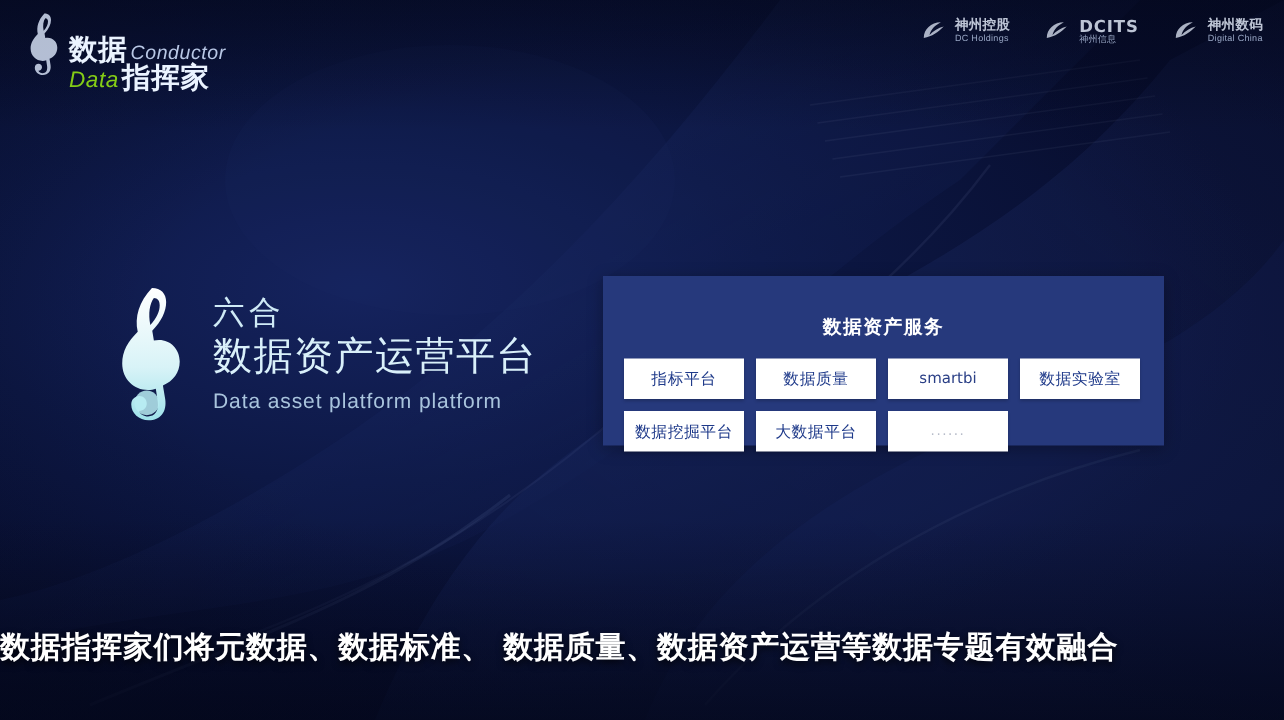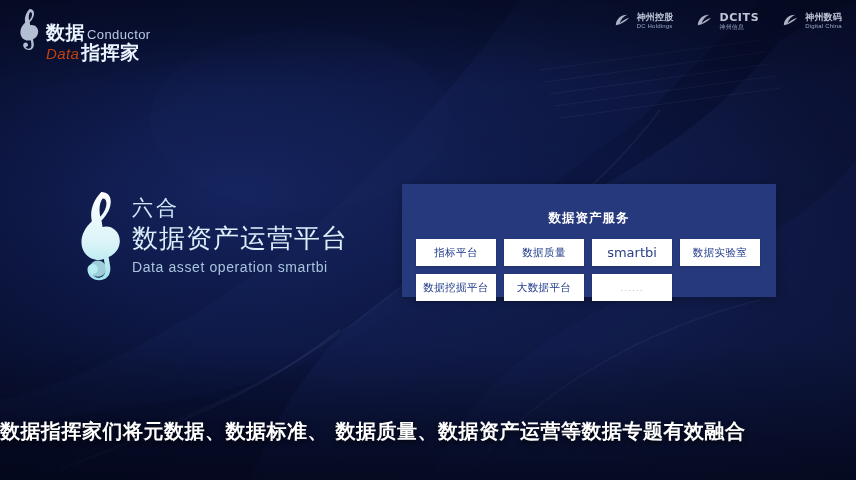--- a/index.html
+++ b/index.html
@@ -52,29 +52,30 @@
   .brand-line { display: flex; align-items: baseline; white-space: nowrap; }
   .brand-cn {
     font-size: 19px;
     font-weight: 700;
     color: #eaf3ff;
     letter-spacing: .5px;
     font-family: "DejaVu Sans", "Liberation Sans", sans-serif;
   }
   .brand-en {
     font-size: 13px;
+    font-style: italic;
     color: #b9c8e6;
     letter-spacing: .4px;
     margin-left: 2px;
     margin-top: 32px;
   }
   .brand-en-lead {
     font-size: 15px;
     font-style: italic;
-    color: #c2410c;
+    color: #84cc16;
     letter-spacing: .4px;
     margin-right: 2px;
   }
 
   .partner-logos {
     position: absolute;
     right: 14px;
     top: 12px;
     display: flex;
     align-items: center;
@@ -104,21 +105,21 @@
     letter-spacing: .2px;
   }
 
   
   .product {
     position: absolute;
     left: 72px;
     top: 186px;
     display: flex;
     align-items: center;
-    gap: 4px;
+    gap: 14px;
   }
   .product-clef { width: 56px; height: 98px; flex: none; }
   .product-copy { display: flex; flex-direction: column; }
   .product-kicker {
     font-size: 21px;
     color: #cfeaf6;
     letter-spacing: 3px;
     line-height: 1.25;
     font-family: "DejaVu Sans", "Liberation Sans", sans-serif;
   }
@@ -167,21 +168,21 @@
     background: #ffffff;
     display: flex;
     align-items: center;
     justify-content: center;
     color: #1f3a8a;
     font-size: 10.5px;
     letter-spacing: .4px;
     box-shadow: 0 1px 2px rgba(0,0,0,.2);
     font-family: "DejaVu Sans", "Liberation Sans", sans-serif;
   }
-  .tile.latin { font-size: 13px; letter-spacing: 0; color: #2a3f86; }
+  .tile.latin { font-size: 10px; letter-spacing: 0; color: #2a3f86; }
   .tile.ellipsis { color: #b7bcc9; font-size: 9px; letter-spacing: 1px; }
 
   
   .caption {
     position: absolute;
     left: 0;
     right: 0;
     top: 418px;
     color: #ffffff;
     font-size: 20px;
@@ -286,21 +287,21 @@
           <stop offset="60%" stop-color="#d8f3f7"></stop>
           <stop offset="100%" stop-color="#9fe2ea"></stop>
         </linearGradient>
       </defs>
       <path d="M13.6 2 C9.6 6.2 8.2 11 9.2 15.6 C6.2 18.6 4.4 21.6 4.4 25.4 C4.4 30.2 8 33.6 12.4 33.6 C13.3 33.6 14.1 33.5 14.8 33.2 L15.4 37.2 C15.8 40.2 14.4 41.8 12.4 41.8 C11.1 41.8 10 41.1 9.6 40.1 C11 40.1 12 39.1 12 37.8 C12 36.5 11 35.5 9.7 35.5 C8.3 35.5 7.2 36.6 7.2 38.1 C7.2 40.8 9.6 43 12.6 43 C16.2 43 18.3 40.4 17.7 36.4 L17 32.2 C20.2 30.9 22.2 28.1 22.2 24.8 C22.2 21 19.4 18.1 15.8 18.1 C15.2 18.1 14.7 18.2 14.2 18.3 L13.7 15.3 C16.6 12.3 18 9.2 18 6.4 C18 3.7 16.4 2 13.6 2 Z M14.2 5.1 C15.4 5.1 16 6 16 7.4 C16 9.4 15 11.5 13.1 13.5 C12.4 9.8 12.9 6.9 14.2 5.1 Z M14.6 20.2 L16.6 32.2 C18.9 31.1 20.3 29.1 20.3 26.5 C20.3 23.2 17.9 20.2 14.6 20.2 Z M13.2 20.6 L12.6 20.7 C9.4 21.5 7.1 23.9 7.1 26.8 C7.1 29.8 9.4 31.9 12.3 31.9 C13 31.9 13.7 31.8 14.3 31.6 Z" fill="url(#clefgrad)"></path>
       <circle cx="12" cy="37.6" r="3.8" fill="#b9ecf2" opacity=".85"></circle>
     </svg>
     <div class="product-copy">
       <div class="product-kicker">六合</div>
       <div class="product-title">数据资产运营平台</div>
-      <div class="product-sub">Data asset operation smartbi</div>
+      <div class="product-sub">Data asset platform platform</div>
     </div>
   </div>
 
   <div class="panel">
     <div class="panel-title">数据资产服务</div>
     <div class="tile-grid">
       <div class="tile">指标平台</div>
       <div class="tile">数据质量</div>
       <div class="tile latin">smartbi</div>
       <div class="tile">数据实验室</div>

